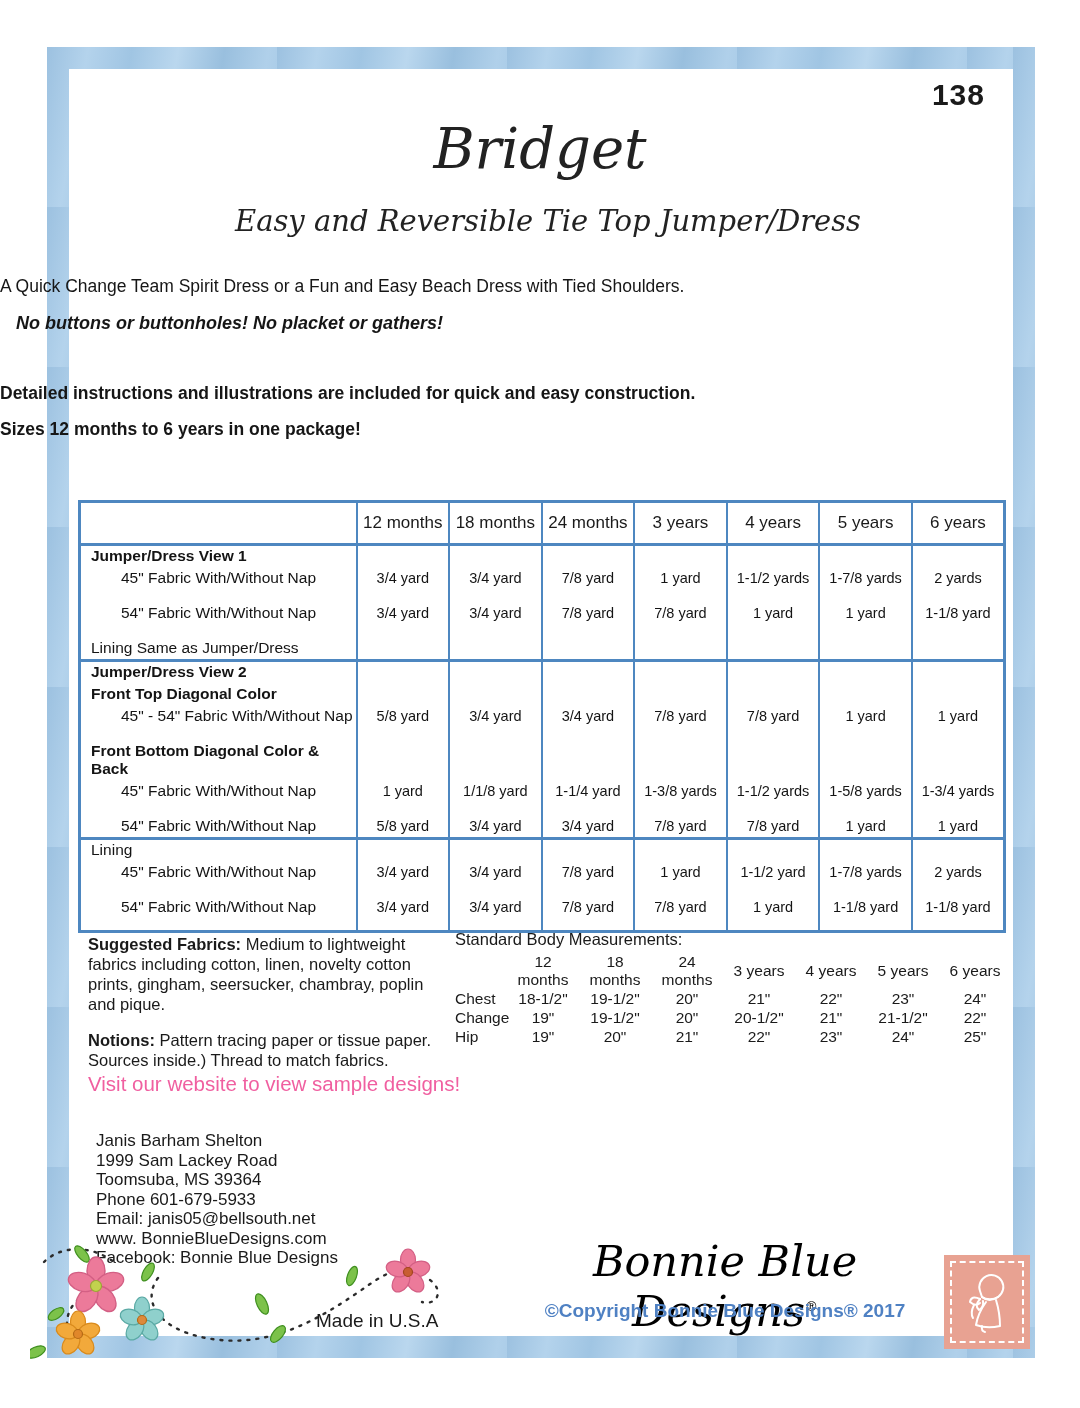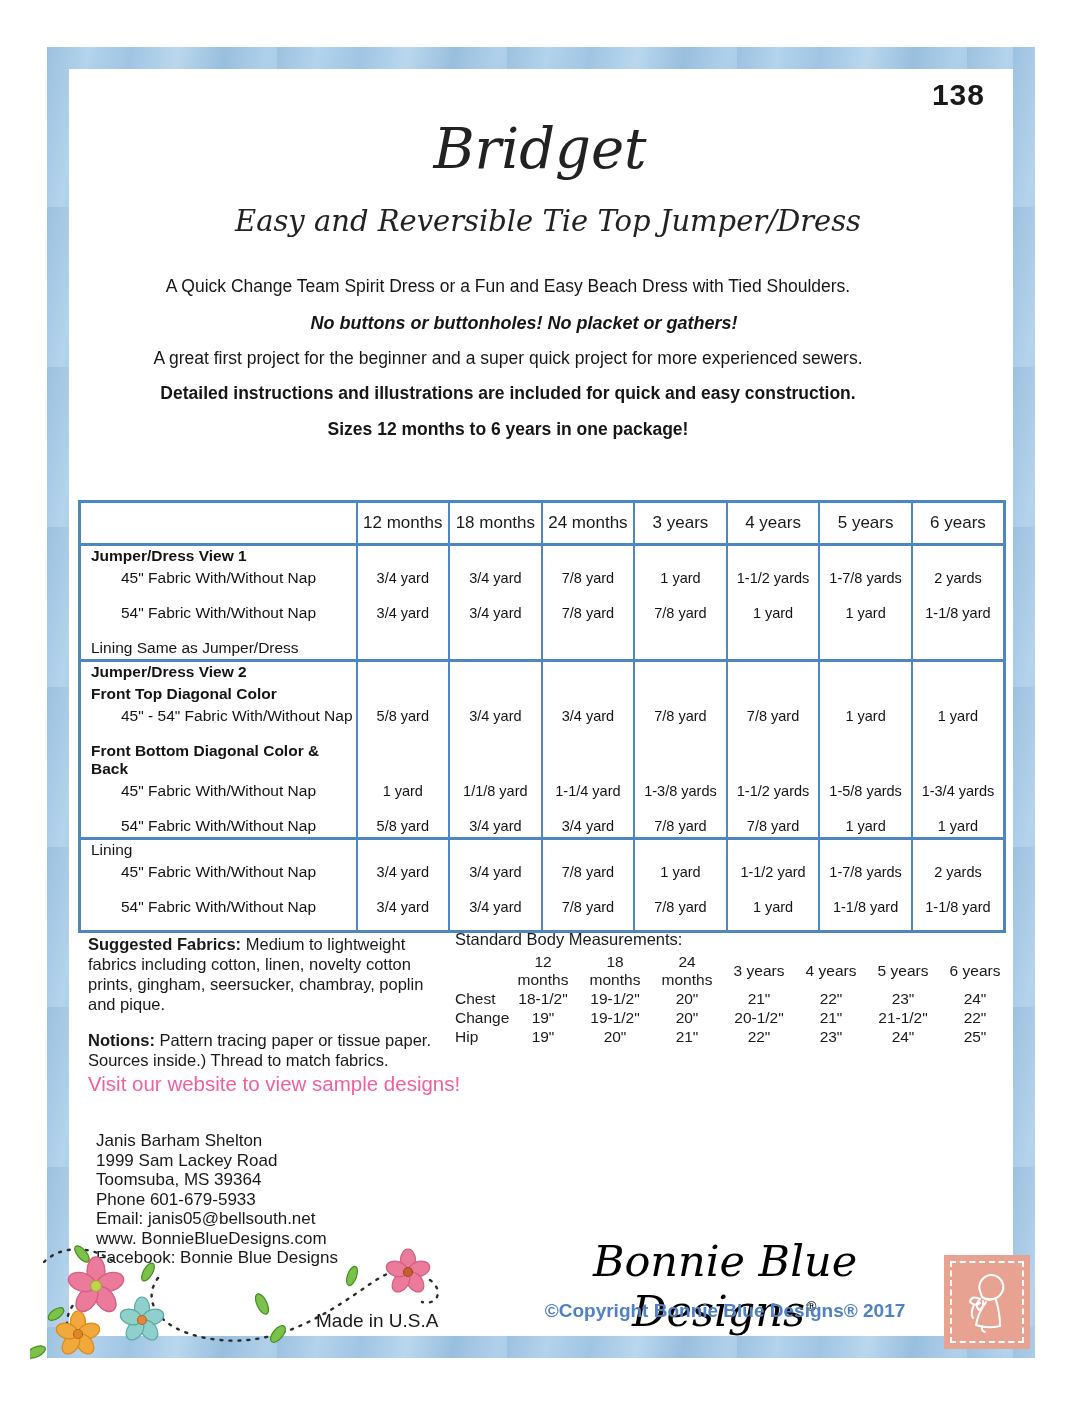--- a/index.html
+++ b/index.html
@@ -23,21 +23,21 @@
   .abs{position:absolute;z-index:2;}
 
   
   .page-number{right:95px;top:78px;font-size:30px;font-weight:bold;letter-spacing:1px;}
   .title{left:0;top:116px;width:1080px;text-align:center;
     font-family:"DejaVu Serif",serif;font-style:italic;font-size:56px;color:#222;}
   .subtitle{left:8px;top:204px;width:1080px;text-align:center;
     font-family:"DejaVu Serif",serif;font-style:italic;font-size:29px;color:#222;}
 
   
-  .intro{left:0;width:1016px;text-align:center;font-size:17.5px;color:#161616;}
+  .intro{left:0;width:1016px;text-align:left;font-size:17.5px;color:#161616;}
   .i1{top:276px;}
   .i2{top:313px;font-weight:bold;font-style:italic;font-size:18px;padding-left:16px;}
   .i3{top:348px;}
   .i4{top:383px;font-weight:bold;}
   .i5{top:419px;font-weight:bold;}
 
   
   .yt-wrap{left:78px;top:500px;width:928px;}
   table.yt{border-collapse:collapse;width:928px;table-layout:fixed;
     border:3px solid #4e87c0;}
@@ -103,21 +103,20 @@
   <div class="band band-bottom"></div>
   <div class="band band-left"></div>
   <div class="band band-right"></div>
 
   <div class="abs page-number">138</div>
   <div class="abs title">Bridget</div>
   <div class="abs subtitle">Easy and Reversible Tie Top Jumper/Dress</div>
 
   <div class="abs intro i1">A Quick Change Team Spirit Dress or a Fun and Easy Beach Dress with Tied Shoulders.</div>
   <div class="abs intro i2">No buttons or buttonholes! No placket or gathers!</div>
-  <div class="abs intro i3">A great first project for the beginner and a  super quick project for more experienced sewers.</div>
   <div class="abs intro i4">Detailed instructions and illustrations are included for quick and easy construction.</div>
   <div class="abs intro i5">Sizes 12 months to 6 years in one package!</div>
 
   <div class="abs yt-wrap">
     <table class="yt">
       <colgroup>
           <col class="lblcol">
           <col>
           <col>
           <col>

